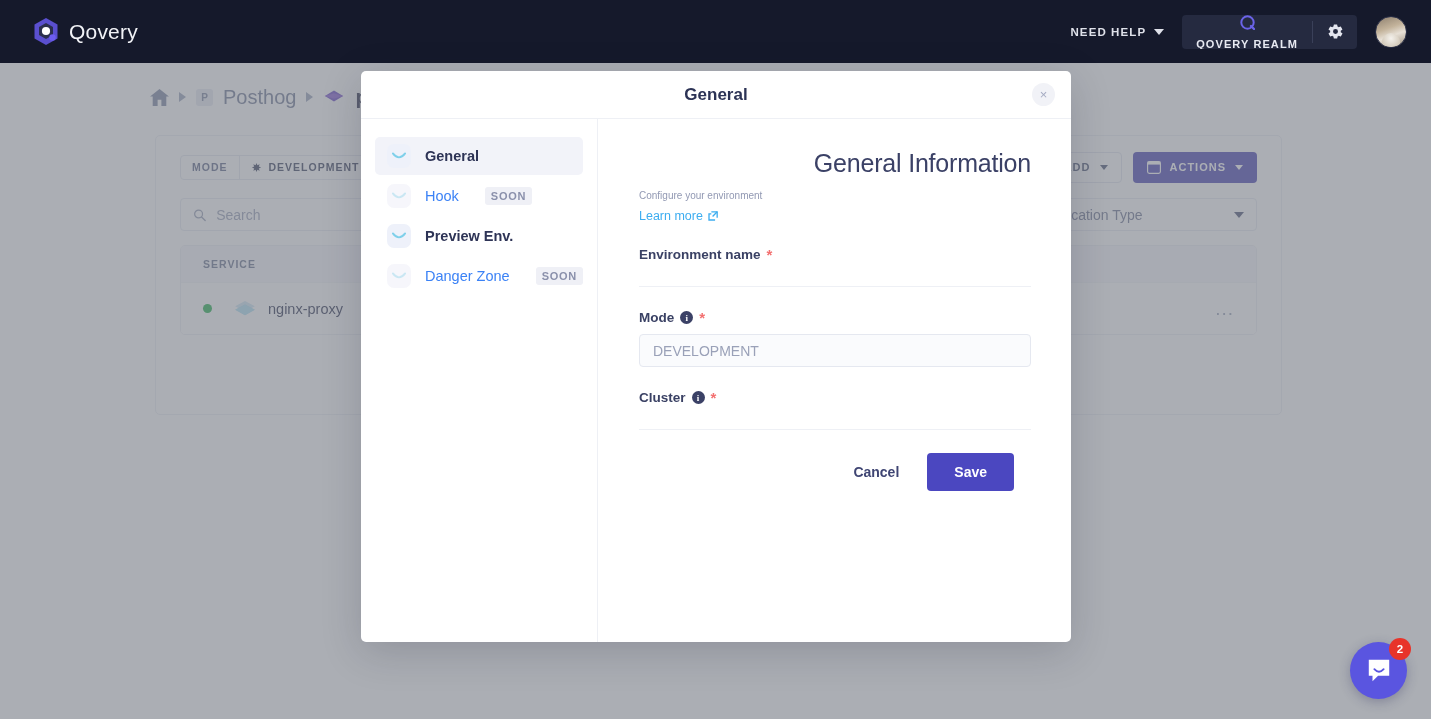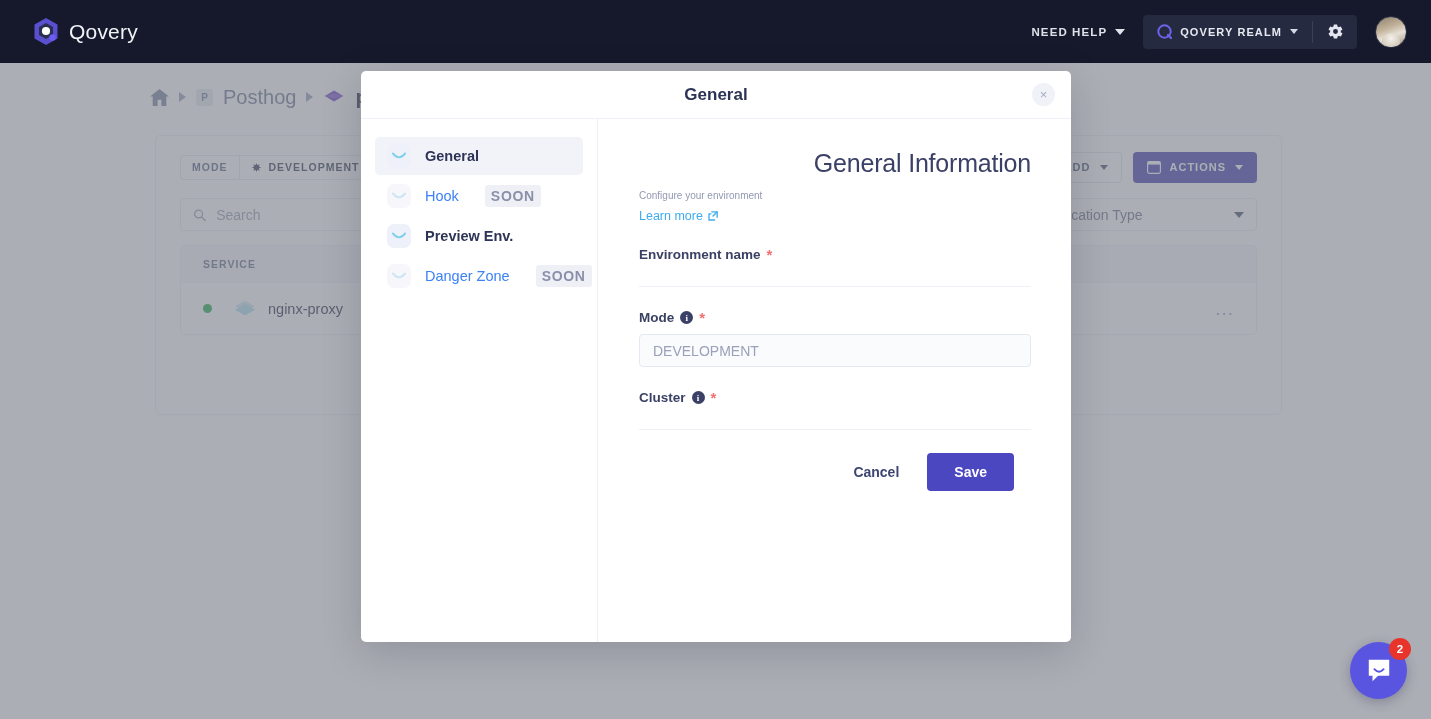--- a/index.html
+++ b/index.html
@@ -36,21 +36,21 @@
     cursor: pointer;
   }
   .chev { width: 0; height: 0; border-left: 5px solid transparent; border-right: 5px solid transparent; border-top: 6px solid #dfe1ea; }
   .realm-group {
     display: flex; align-items: center;
     background: #252a40; border-radius: 4px; height: 34px; overflow: hidden;
   }
   .realm-btn {
     display: flex; align-items: center; gap: 8px;
     padding: 0 14px; height: 34px; cursor: pointer;
-    color: #e8eaf2; font-size: 11px; font-weight: 700; letter-spacing: 1.1px;
+    color: #e8eaf2; font-size: 11px; font-weight: 700; letter-spacing: 1.1px; flex-direction: column;
   }
   .realm-icon { width: 15px; height: 15px; }
   .realm-sep { width: 1px; height: 22px; background: #3a4059; }
   .gear-btn {
     width: 44px; height: 34px; display: flex; align-items: center; justify-content: center;
     cursor: pointer;
   }
   .gear-btn svg { display:block; }
   .avatar {
     width: 32px; height: 32px; border-radius: 50%;
@@ -198,21 +198,21 @@
   .nav-ico {
     width: 24px; height: 24px; border-radius: 7px; background: #eef1fa;
     display: flex; align-items: center; justify-content: center; flex: 0 0 24px;
   }
   .nav-ico svg { display: block; }
   .nav-label { font-size: 14.5px; font-weight: 700; color: #2e3456; white-space: nowrap; }
   .nav-item.muted .nav-label { color: #3b82f6; font-weight: 400; }
   .nav-item.muted .nav-ico { background: #f3f4fa; opacity: .75; }
   .soon {
     margin-left: auto; background: #eff0f6; color: #8a90ab;
-    font-size: 14px; font-weight: 700; letter-spacing: .7px;
+    font-size: 11px; font-weight: 700; letter-spacing: .7px;
     padding: 3px 6px; border-radius: 3px;
   }
   .nav-item.muted .soon { margin-left: 12px; }
 
   .modal-main { flex: 1; padding: 30px 40px 0 41px; position: relative; min-width: 0; }
   .main-title { font-size: 25px; font-weight: 400; color: #3b4166; letter-spacing: -.2px; text-align: right; }
   .main-sub { margin-top: 12px; font-size: 10px; color: #9299b3; }
   .learn-more {
     margin-top: 8px; display: inline-flex; align-items: center; gap: 5px;
     color: #3dadf0; font-size: 12.5px; cursor: pointer;

